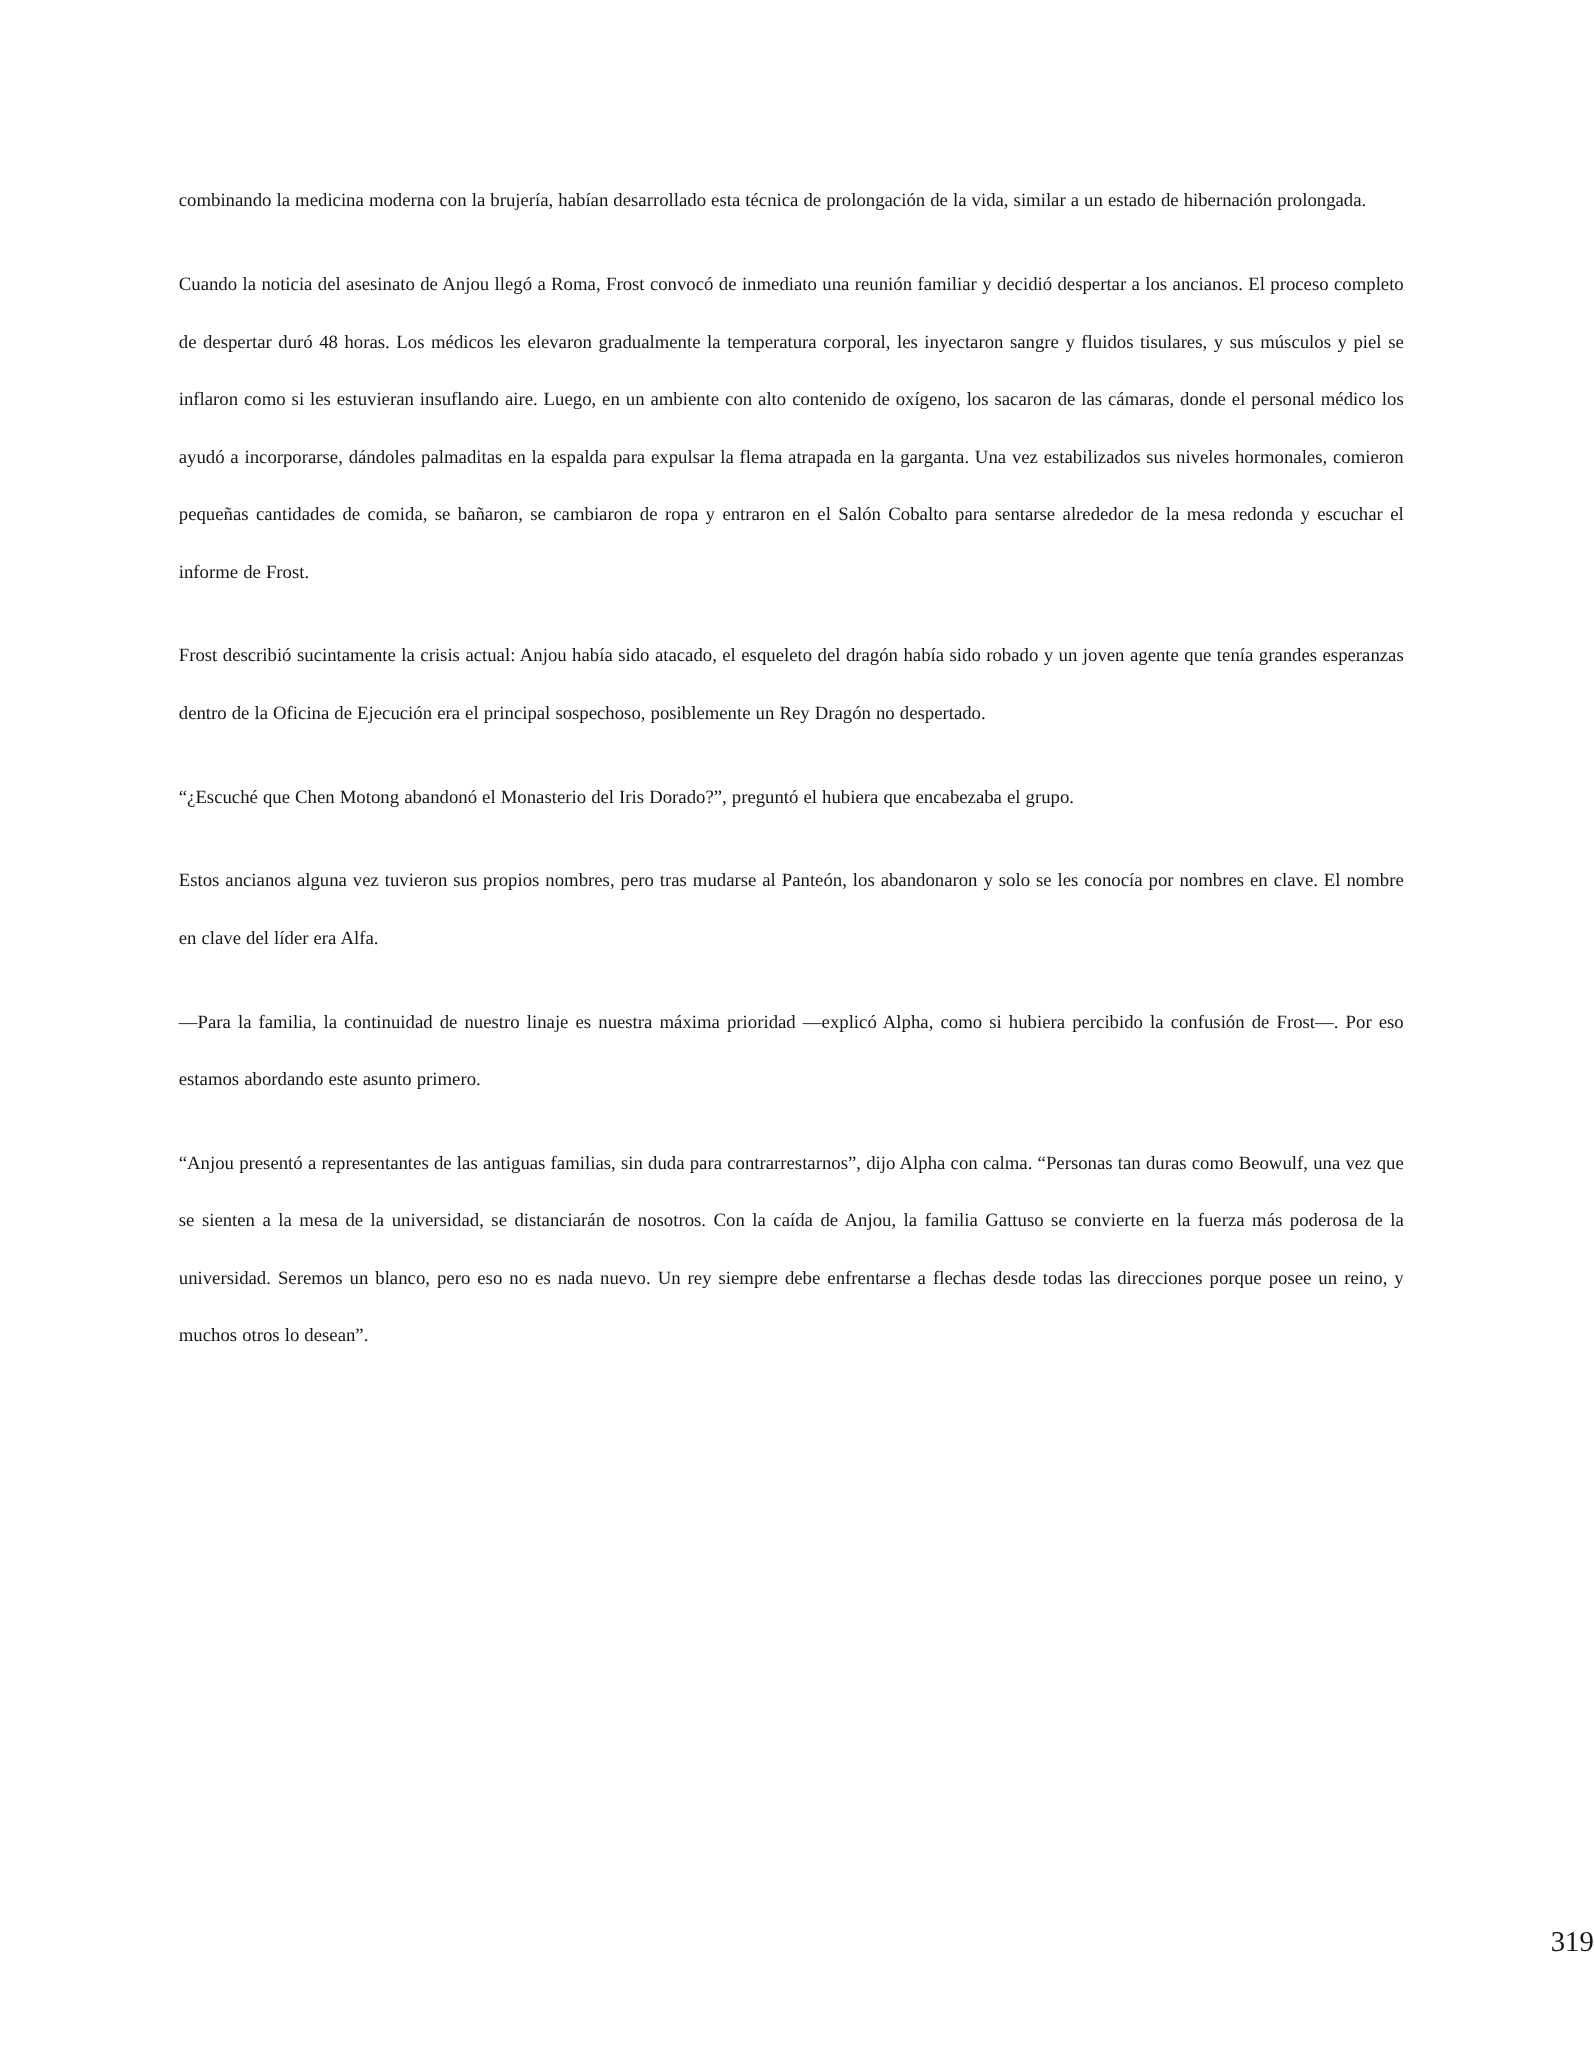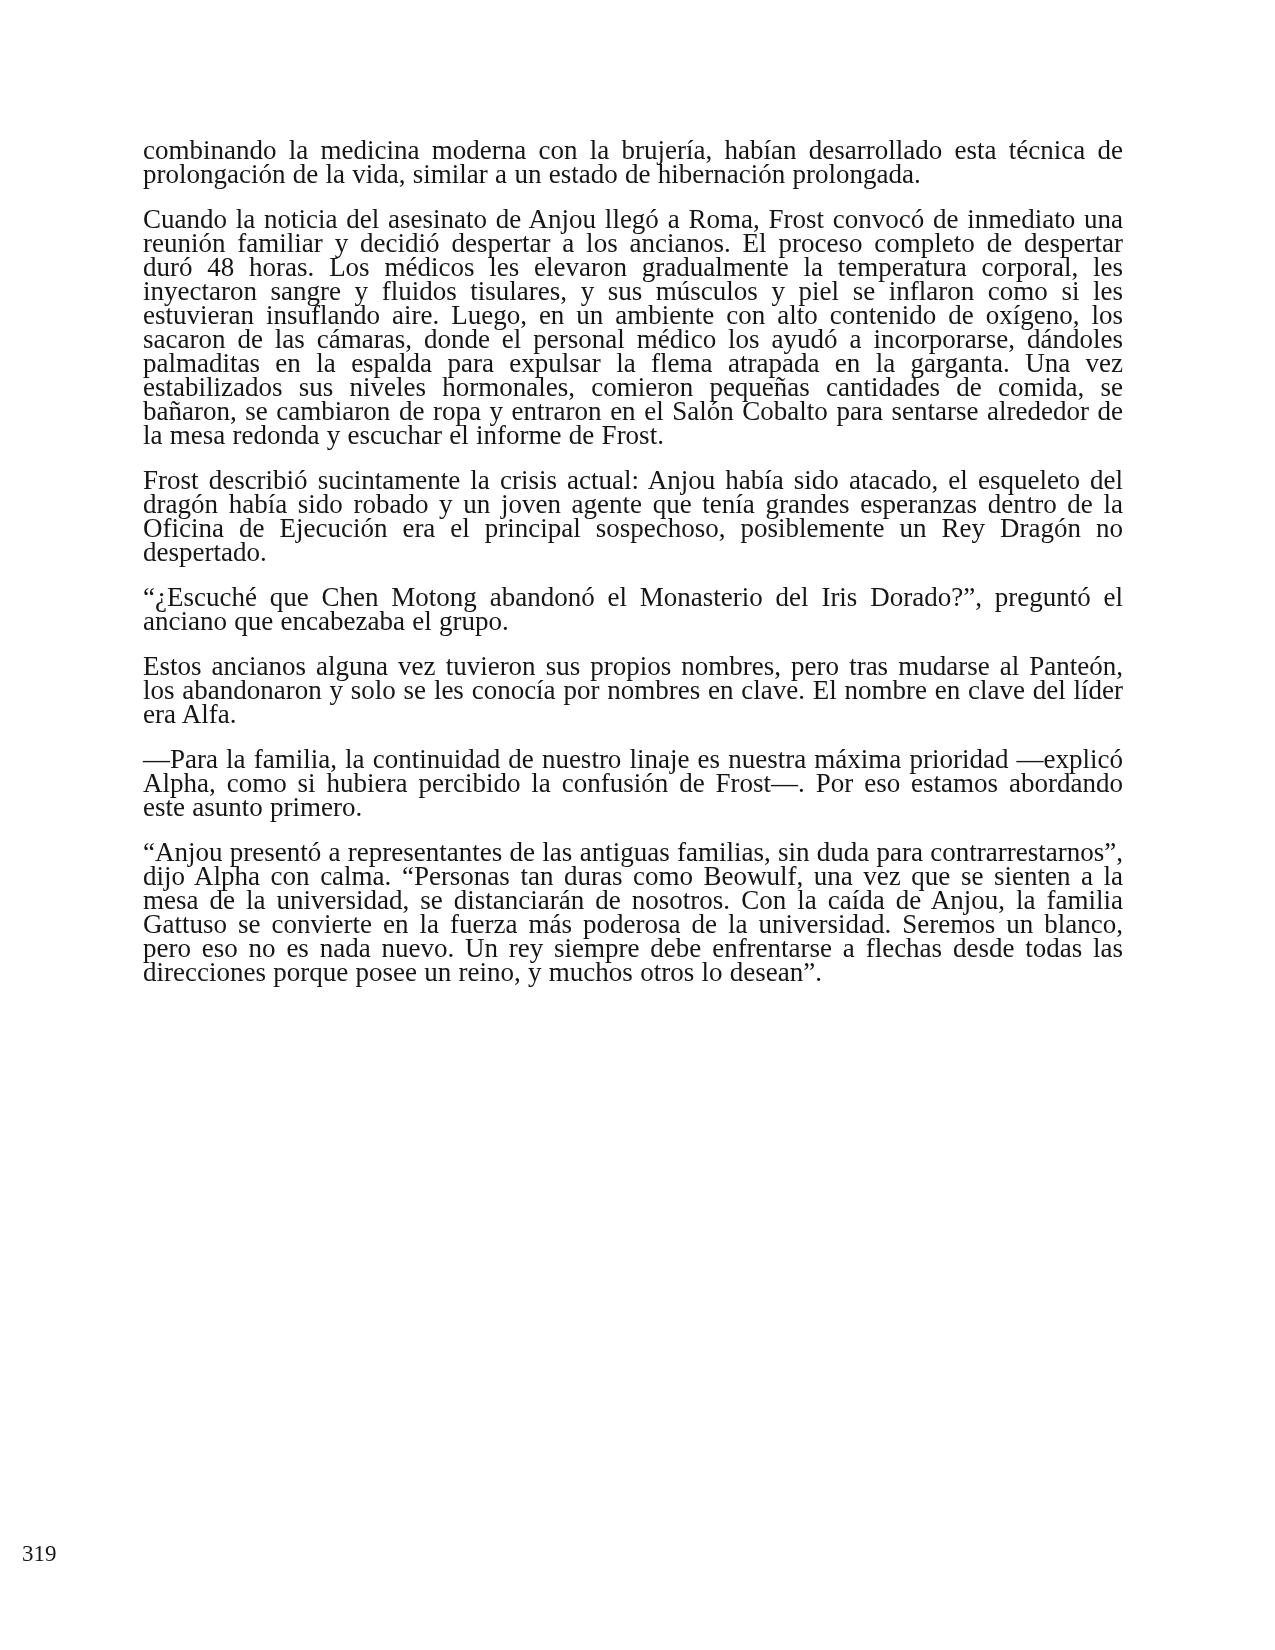--- a/index.html
+++ b/index.html
@@ -12,44 +12,44 @@
     font-family: "Liberation Serif", serif;
     color: #161616;
   }
   .page {
     position: absolute;
     inset: 0;
     padding: 138px 152px 0 143px;
     background: #ffffff;
   }
   .body-par {
-    font-size: 27px;
-    line-height: 24px;
+    font-size: 15px;
+    line-height: 46px;
     text-align: justify;
     text-justify: inter-word;
     margin-bottom: 21px;
     word-spacing: 0.02em;
   }
   .page-number {
     position: absolute;
     left: 0;
     right: 0;
     top: 1541px;
-    text-align: left;
+    text-align: right;
     font-size: 23px;
     color: #161616;
     padding-left: 22px;
   }
 </style>
 </head>
 <body>
 
 <div class="page">
   <p class="body-par">combinando la medicina moderna con la brujería, habían desarrollado esta técnica de prolongación de la vida, similar a un estado de hibernación prolongada.</p>
   <p class="body-par">Cuando la noticia del asesinato de Anjou llegó a Roma, Frost convocó de inmediato una reunión familiar y decidió despertar a los ancianos. El proceso completo de despertar duró 48 horas. Los médicos les elevaron gradualmente la temperatura corporal, les inyectaron sangre y fluidos tisulares, y sus músculos y piel se inflaron como si les estuvieran insuflando aire. Luego, en un ambiente con alto contenido de oxígeno, los sacaron de las cámaras, donde el personal médico los ayudó a incorporarse, dándoles palmaditas en la espalda para expulsar la flema atrapada en la garganta. Una vez estabilizados sus niveles hormonales, comieron pequeñas cantidades de comida, se bañaron, se cambiaron de ropa y entraron en el Salón Cobalto para sentarse alrededor de la mesa redonda y escuchar el informe de Frost.</p>
   <p class="body-par">Frost describió sucintamente la crisis actual: Anjou había sido atacado, el esqueleto del dragón había sido robado y un joven agente que tenía grandes esperanzas dentro de la Oficina de Ejecución era el principal sospechoso, posiblemente un Rey Dragón no despertado.</p>
-  <p class="body-par">“¿Escuché que Chen Motong abandonó el Monasterio del Iris Dorado?”, preguntó el anciano que encabezaba el grupo.</p>
+  <p class="body-par">“¿Escuché que Chen Motong abandonó el Monasterio del Iris Dorado?”, preguntó el hubiera que encabezaba el grupo.</p>
   <p class="body-par">Estos ancianos alguna vez tuvieron sus propios nombres, pero tras mudarse al Panteón, los abandonaron y solo se les conocía por nombres en clave. El nombre en clave del líder era Alfa.</p>
   <p class="body-par">—Para la familia, la continuidad de nuestro linaje es nuestra máxima prioridad —explicó Alpha, como si hubiera percibido la confusión de Frost—. Por eso estamos abordando este asunto primero.</p>
   <p class="body-par">“Anjou presentó a representantes de las antiguas familias, sin duda para contrarrestarnos”, dijo Alpha con calma. “Personas tan duras como Beowulf, una vez que se sienten a la mesa de la universidad, se distanciarán de nosotros. Con la caída de Anjou, la familia Gattuso se convierte en la fuerza más poderosa de la universidad. Seremos un blanco, pero eso no es nada nuevo. Un rey siempre debe enfrentarse a flechas desde todas las direcciones porque posee un reino, y muchos otros lo desean”.</p>
 </div>
 
 <div class="page-number">319</div>
 
 </body></html>

